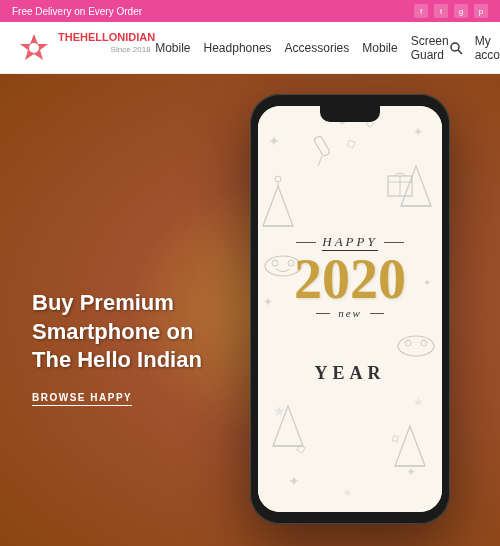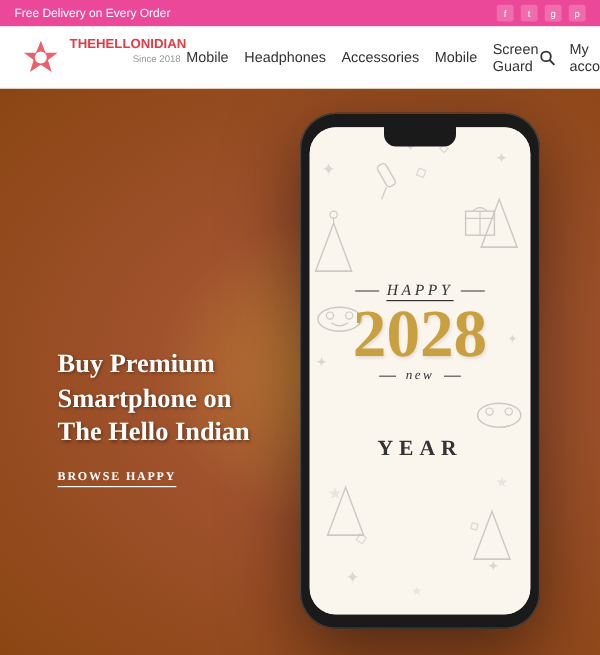--- a/index.html
+++ b/index.html
@@ -101,25 +101,24 @@
     
     #hero-bg {
       position: absolute;
       inset: 0;
       background: radial-gradient(ellipse at 60% 50%, #c8883a 0%, #a0522d 40%, #8B4513 100%);
     }
 
     
     #hero-content {
       position: absolute;
-      left: 48px;
+      left: 32px;
       bottom: 140px;
       z-index: 10;
       color: white;
-      font-family: Liberation Serif, serif;
     }
     #hero-title {
       font-size: 22px;
       font-weight: bold;
       line-height: 1.3;
       text-shadow: 1px 1px 3px rgba(0,0,0,0.4);
       margin-bottom: 12px;
     }
     #browse-btn {
       display: inline-block;
@@ -340,21 +339,21 @@
             <polygon points="152,320 167,360 137,360" fill="none" stroke="#888" stroke-width="1.2"></polygon>
             <line x1="137" y1="360" x2="167" y2="360" stroke="#888" stroke-width="1.2"></line>
           </svg>
 
           <div id="ny-text-container">
             <div style="display:flex;align-items:center;gap:6px;">
               <div style="height:1px;width:20px;background:#555;"></div>
               <span id="happy-text" style="font-size:13px;font-style:italic;color:#333;letter-spacing:3px;font-family:Georgia,serif;">HAPPY</span>
               <div style="height:1px;width:20px;background:#555;"></div>
             </div>
-            <div id="year-text" style="font-size:56px;font-weight:bold;color:#c8a040;line-height:1;font-family:Georgia,serif;text-shadow:1px 1px 3px rgba(0,0,0,0.1);">2028</div>
+            <div id="year-text" style="font-size:56px;font-weight:bold;color:#c8a040;line-height:1;font-family:Georgia,serif;text-shadow:1px 1px 3px rgba(0,0,0,0.1);">2020</div>
             <div style="display:flex;align-items:center;gap:8px;">
               <div style="height:1px;width:14px;background:#555;"></div>
               <span id="new-text" style="font-size:11px;font-style:italic;color:#333;letter-spacing:2px;font-family:Georgia,serif;">new</span>
               <div style="height:1px;width:14px;background:#555;"></div>
             </div>
             <div id="year-label" style="font-size:18px;font-weight:bold;color:#333;letter-spacing:5px;font-family:Georgia,serif;margin-top:44px;">YEAR</div>
           </div>
         </div>
       </div>
     </div>

